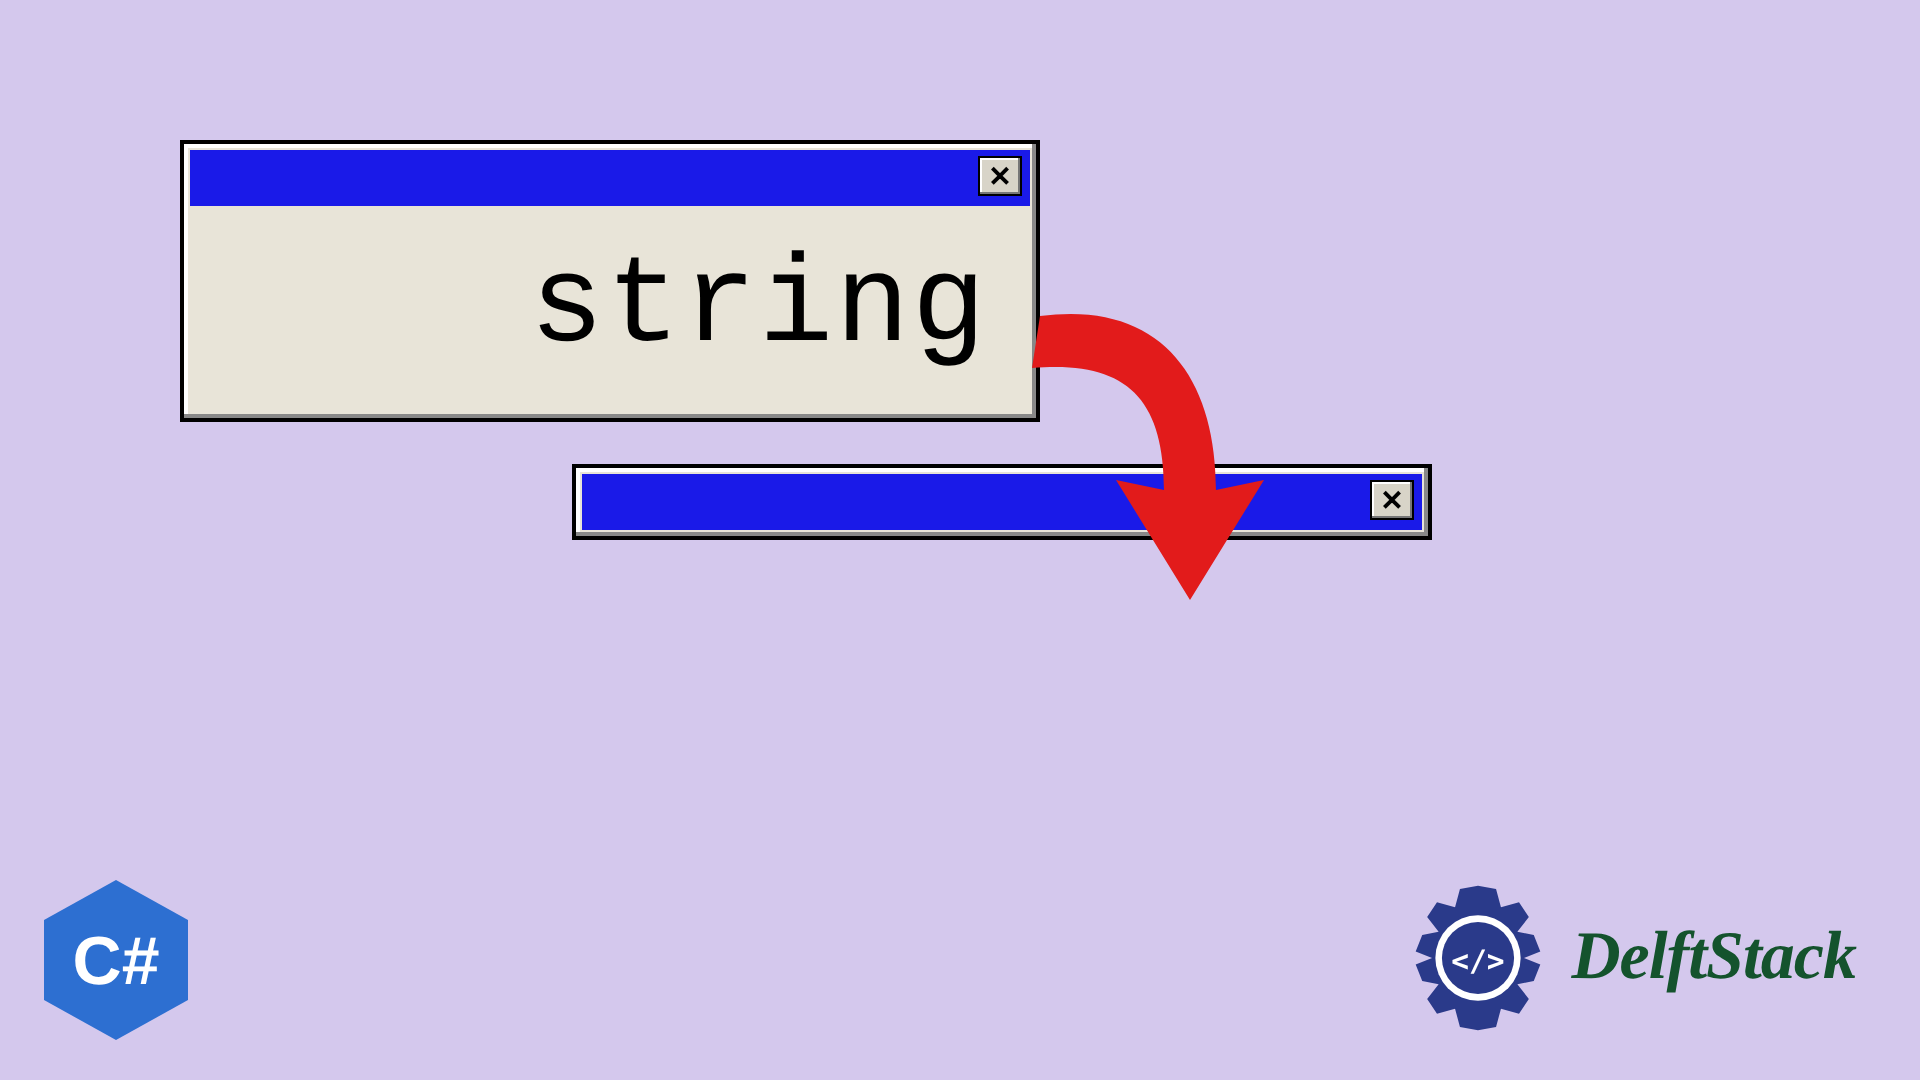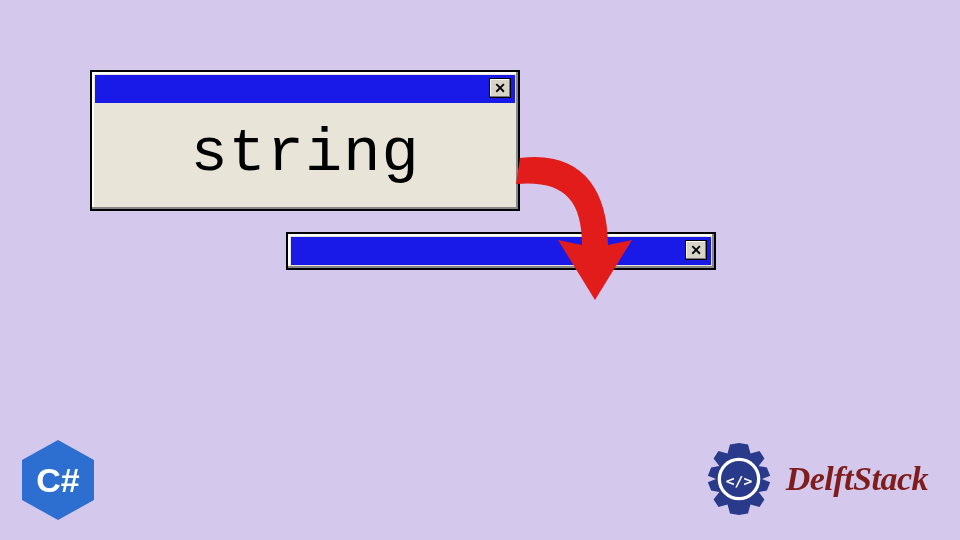--- a/index.html
+++ b/index.html
@@ -35,21 +35,21 @@
       display: flex;
       align-items: center;
       justify-content: center;
       font-family: Arial, sans-serif;
       font-size: 14px;
       font-weight: bold;
       line-height: 1;
     }
     .window-content {
       padding: 12px 24px 20px 24px;
-      text-align: center;
+      text-align: right;
       font-size: 62px;
       letter-spacing: 1px;
       color: #000;
     }
     .win-1 { left: 90px; top: 70px; width: 430px; }
     .win-2 { left: 286px; top: 232px; width: 430px; }
     .arrow {
       position: absolute;
       left: 480px;
       top: 140px;
@@ -73,21 +73,21 @@
       gap: 6px;
     }
     .delft-gear {
       width: 82px;
       height: 82px;
     }
     .delft-text {
       font-family: Georgia, "Times New Roman", serif;
       font-size: 34px;
       font-weight: 600;
-      color: #7f1d1d;
+      color: #14532d;
       font-style: italic;
       letter-spacing: -0.5px;
     }
   </style>
 </head>
 <body>
 
 <div class="retro-window win-1">
   <div class="titlebar">
     <div class="close-btn">

